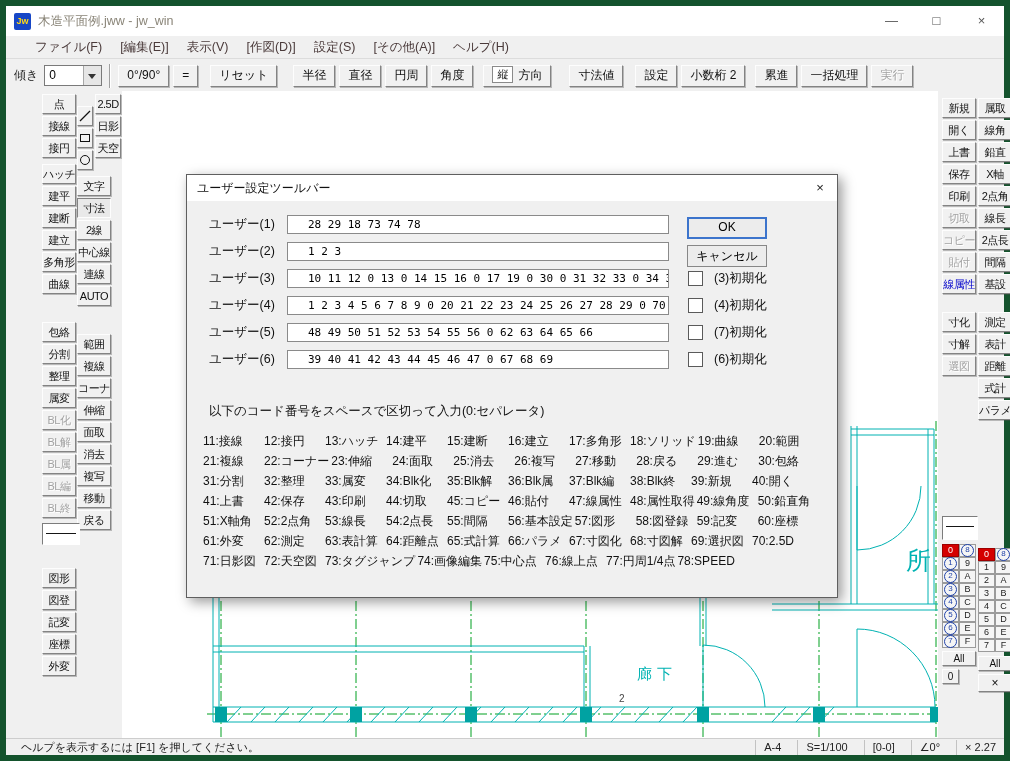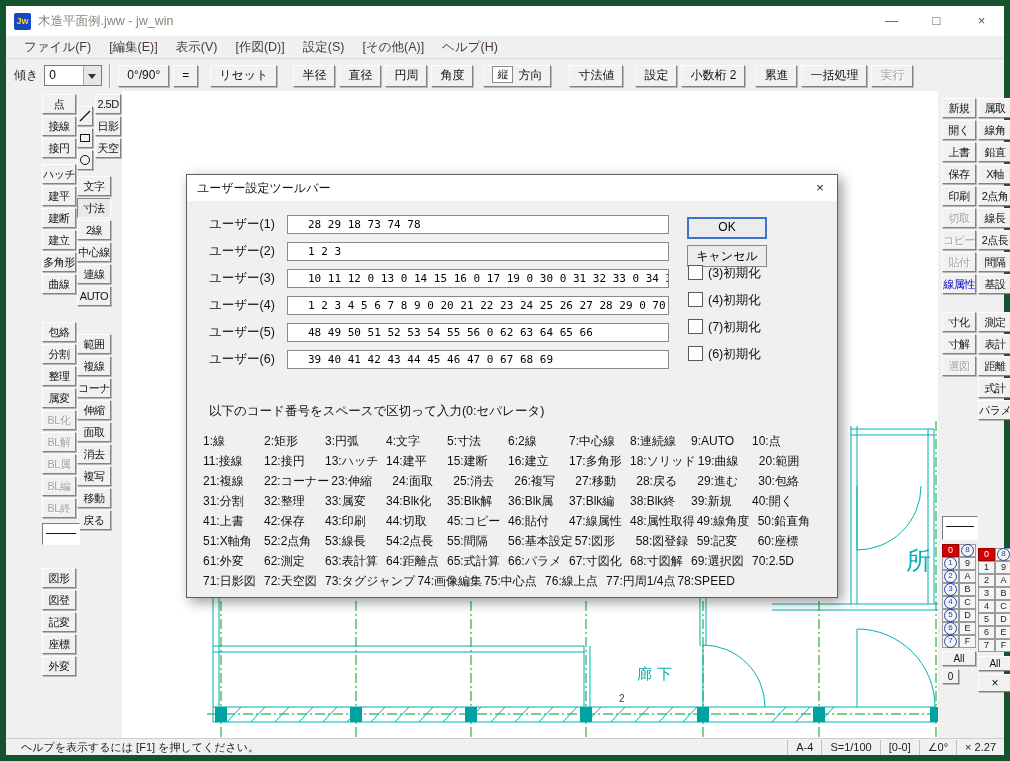--- a/index.html
+++ b/index.html
@@ -7,21 +7,21 @@
   .window{position:absolute;left:0;top:0;width:1010px;height:761px;background:#f0f0f0;border:6px solid #14532d;box-sizing:border-box;}
 
   
   .titlebar{position:absolute;left:0;top:0;right:0;height:30px;background:#ffffff;display:flex;align-items:center;}
   .app-icon{width:17px;height:17px;margin:0 7px 0 8px;background:#1747c6;color:#ffd817;font:bold 9px/17px "Liberation Sans",sans-serif;text-align:center;border-radius:2px;flex:none;}
   .title-text{font-size:12.5px;color:#8a8578;white-space:nowrap;}
   .win-controls{margin-left:auto;display:flex;height:30px;}
   .win-btn{width:45px;height:30px;text-align:center;line-height:30px;font-size:13px;color:#555;}
 
   
-  .menubar{position:absolute;top:30px;left:0;right:0;height:22px;display:flex;align-items:center;padding-left:9px;background:#f0f0f0;}
+  .menubar{position:absolute;top:30px;left:0;right:0;height:22px;display:flex;align-items:center;padding-left:20px;background:#f0f0f0;}
   .menu-item{padding:0 9px;font-size:12.5px;line-height:22px;color:#4a3a3a;white-space:nowrap;}
 
   
   .controlbar{position:absolute;top:52px;left:0;right:0;height:33px;border-top:1px solid #dcdcdc;display:flex;align-items:center;padding-left:8px;gap:4px;background:#f0f0f0;}
   .cb-label{font-size:12px;color:#222;margin-right:2px;}
   .combo{width:58px;height:21px;background:#fff;border:1px solid #7a7a7a;display:flex;box-sizing:border-box;}
   .combo-text{flex:1;font-size:12px;line-height:19px;padding-left:4px;color:#000;}
   .combo-btn{width:17px;background:#e6e6e6;border-left:1px solid #a8a8a8;position:relative;}
   .combo-btn:after{content:"";position:absolute;left:4px;top:8px;border:4px solid transparent;border-top:5px solid #333;}
   .btn{background:#f1f1f1;border:1px solid;border-color:#fdfdfd #838383 #838383 #fdfdfd;box-shadow:1px 1px 0 rgba(80,80,80,.35);color:#111;box-sizing:border-box;}
@@ -53,36 +53,36 @@
   .lcell{border:1px solid #9b9b9b;background:#f5f5f5;display:flex;align-items:center;justify-content:center;font-size:9px;color:#222;box-sizing:border-box;}
   .lcell span{display:block;min-width:11px;height:11px;line-height:10px;text-align:center;}
   .lcell.circled{color:#2244aa;}
   .lcell.circled span{border:1px solid currentColor;border-radius:50%;font-size:8px;}
   .lcell.active{background:#d40000;border-color:#9c0000;color:#fff;}
   .lbtn{position:absolute;font-size:10px;line-height:13px;text-align:center;}
 
   
   .statusbar{position:absolute;left:0;bottom:0;right:0;height:16px;background:#f0f0f0;border-top:1px solid #cdcdcd;display:flex;align-items:center;font-size:11px;color:#222;}
   .status-msg{padding-left:15px;white-space:nowrap;}
-  .status-right{margin-left:auto;display:flex;}
+  .status-right{margin-left:auto;display:flex;gap:8px;}
   .seg{padding:0 8px;border-left:1px solid #c2c2c2;line-height:15px;white-space:nowrap;}
 
   
   .dialog{position:absolute;left:180px;top:168px;width:650px;height:422px;background:#f0f0f0;border:1px solid #5f5f5f;box-shadow:4px 4px 12px rgba(0,0,0,.4);}
   .dlg-title{height:26px;background:#fff;display:flex;align-items:center;}
   .dlg-title-text{padding-left:10px;font-size:12px;color:#111;flex:1;}
   .dlg-close{width:34px;height:26px;text-align:center;line-height:26px;font-size:13px;color:#222;}
   .dlg-rows{position:absolute;left:22px;top:36px;}
   .dlg-row{display:flex;align-items:center;height:27px;}
   .dlg-row-label{width:78px;font-size:12.5px;color:#111;white-space:nowrap;}
   .field{width:382px;height:19px;background:#fff;border:1px solid #8a8a8a;font:11px "DejaVu Sans Mono","Liberation Mono",monospace;line-height:17px;padding:0 20px;white-space:nowrap;overflow:hidden;color:#000;box-sizing:border-box;}
   .dbtn{position:absolute;left:500px;width:80px;height:22px;font-size:12px;text-align:center;line-height:20px;background:#ececec;border:1px solid #878787;box-sizing:border-box;}
   .dbtn.default{border:2px solid #3c74cc;line-height:17px;}
   .chk-col{position:absolute;left:501px;top:90px;}
-  .chk{display:flex;align-items:flex-start;height:27px;font-size:12.5px;color:#111;white-space:nowrap;}
+  .chk{display:flex;align-items:center;height:27px;font-size:12.5px;color:#111;white-space:nowrap;gap:6px;}
   .chk-box{width:13px;height:13px;background:#fff;border:1px solid #5a5a5a;margin-right:5px;flex:none;}
   .dlg-instruction{position:absolute;left:22px;top:228px;font-size:12.5px;color:#111;white-space:nowrap;}
   .code-table{position:absolute;left:16px;top:256px;width:620px;}
   .code-row{display:flex;height:20px;align-items:center;}
   .code-cell{min-width:59px;padding-right:2px;font-size:12px;white-space:nowrap;color:#111;}
 </style>
 </head>
 <body>
 
 <div class="window">
@@ -585,32 +585,20 @@
         <label class="chk">
           <span class="chk-box"></span>
           <span>(6)初期化</span>
         </label>
       </div>
 
     <div class="dlg-instruction">以下のコード番号をスペースで区切って入力(0:セパレータ)</div>
 
     <div class="code-table">
         <div class="code-row">
-          <span class="code-cell">1:線</span>
-          <span class="code-cell">2:矩形</span>
-          <span class="code-cell">3:円弧</span>
-          <span class="code-cell">4:文字</span>
-          <span class="code-cell">5:寸法</span>
-          <span class="code-cell">6:2線</span>
-          <span class="code-cell">7:中心線</span>
-          <span class="code-cell">8:連続線</span>
-          <span class="code-cell">9:AUTO</span>
-          <span class="code-cell">10:点</span>
-        </div>
-        <div class="code-row">
           <span class="code-cell">11:接線</span>
           <span class="code-cell">12:接円</span>
           <span class="code-cell">13:ハッチ</span>
           <span class="code-cell">14:建平</span>
           <span class="code-cell">15:建断</span>
           <span class="code-cell">16:建立</span>
           <span class="code-cell">17:多角形</span>
           <span class="code-cell">18:ソリッド</span>
           <span class="code-cell">19:曲線</span>
           <span class="code-cell">20:範囲</span>

